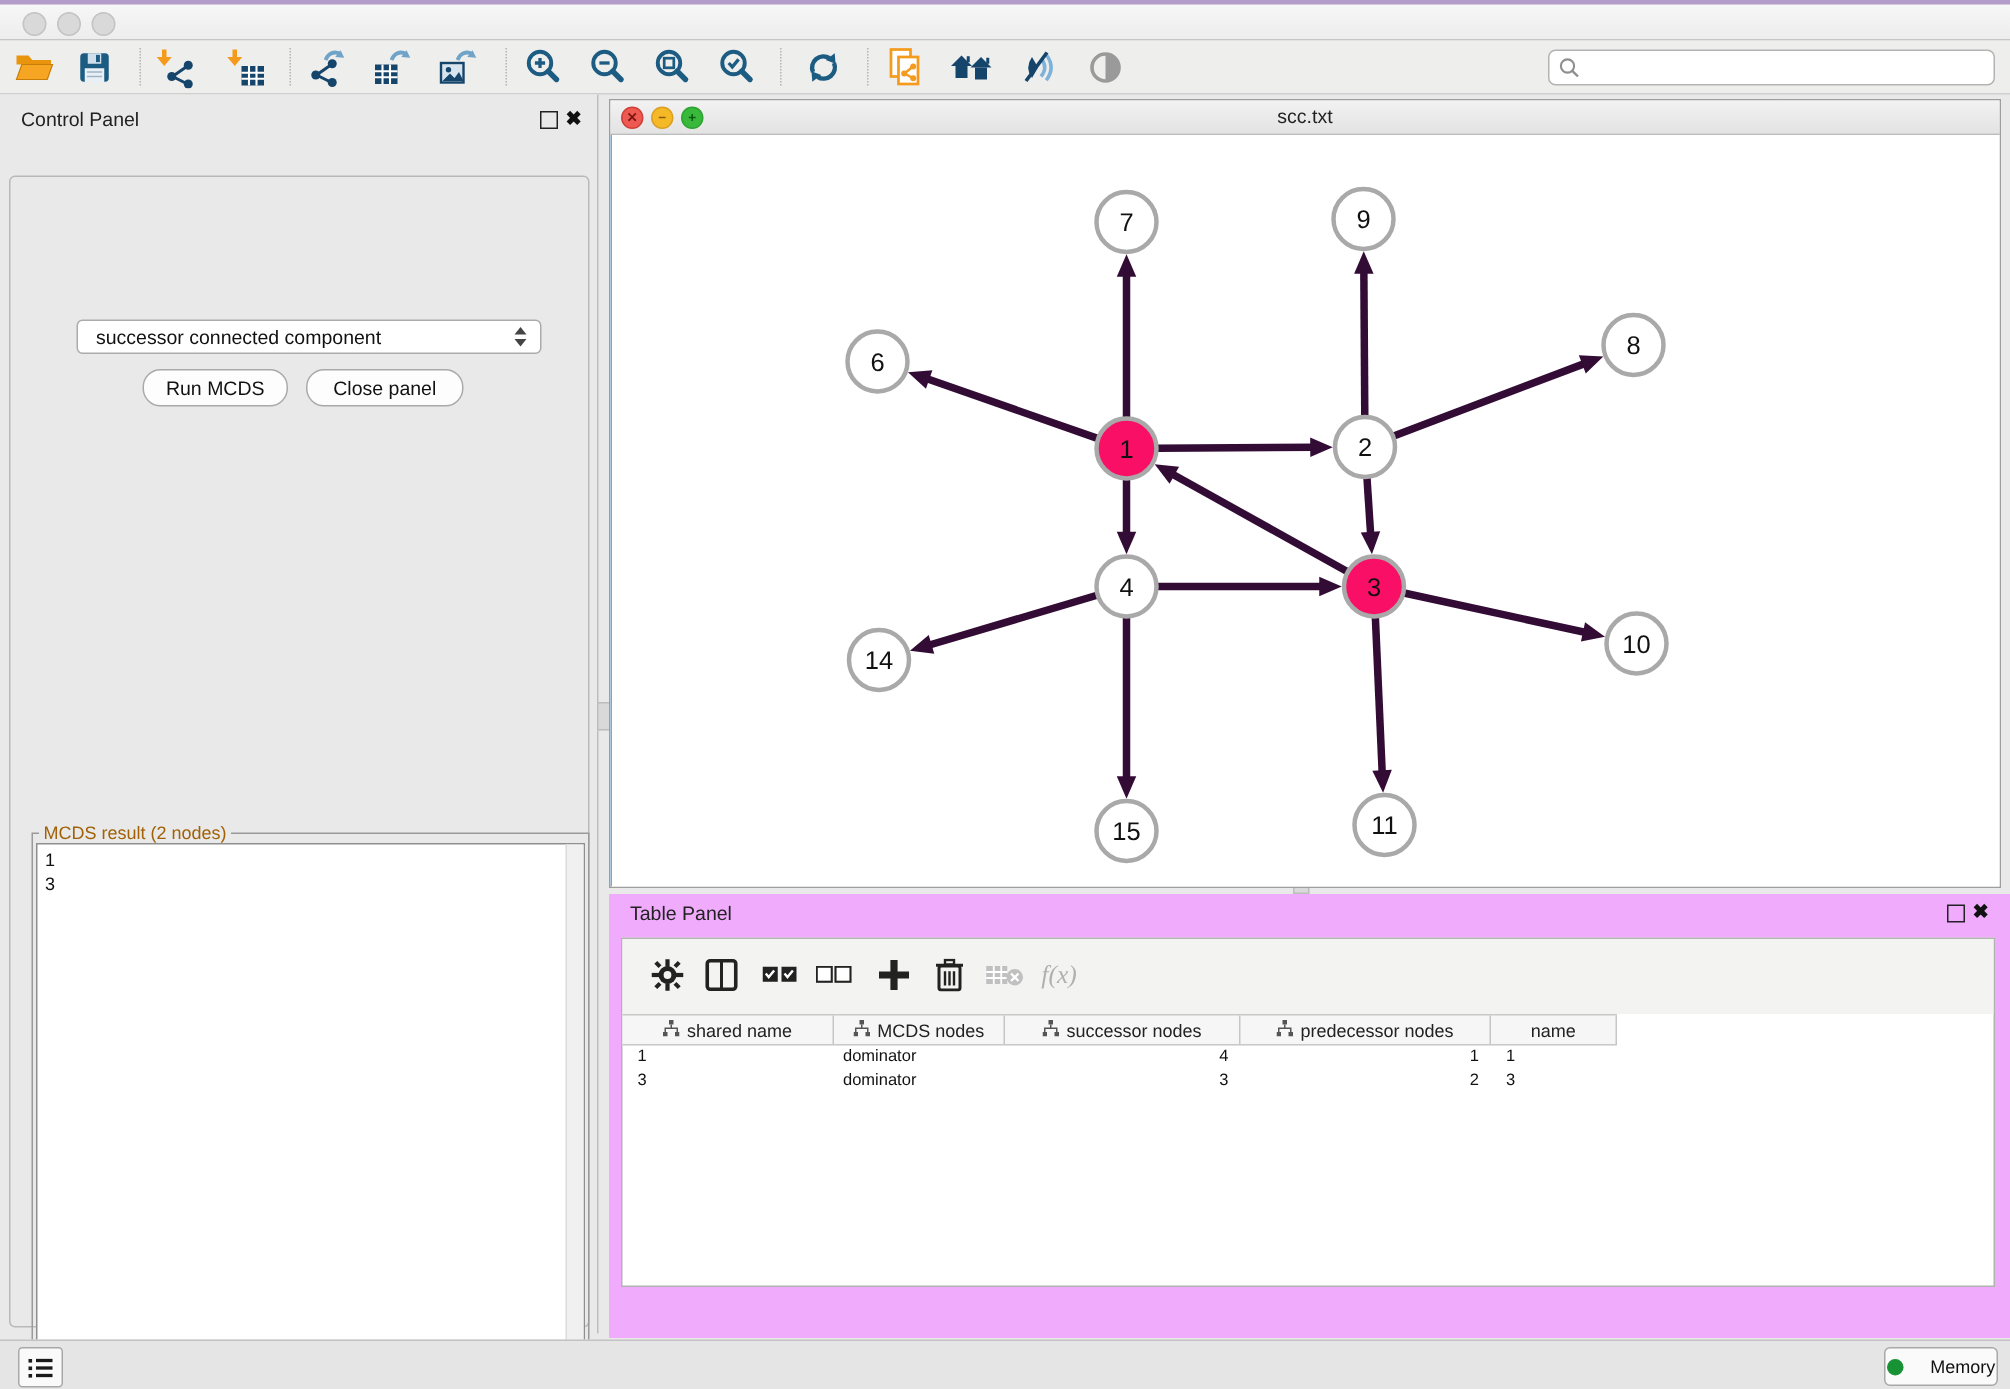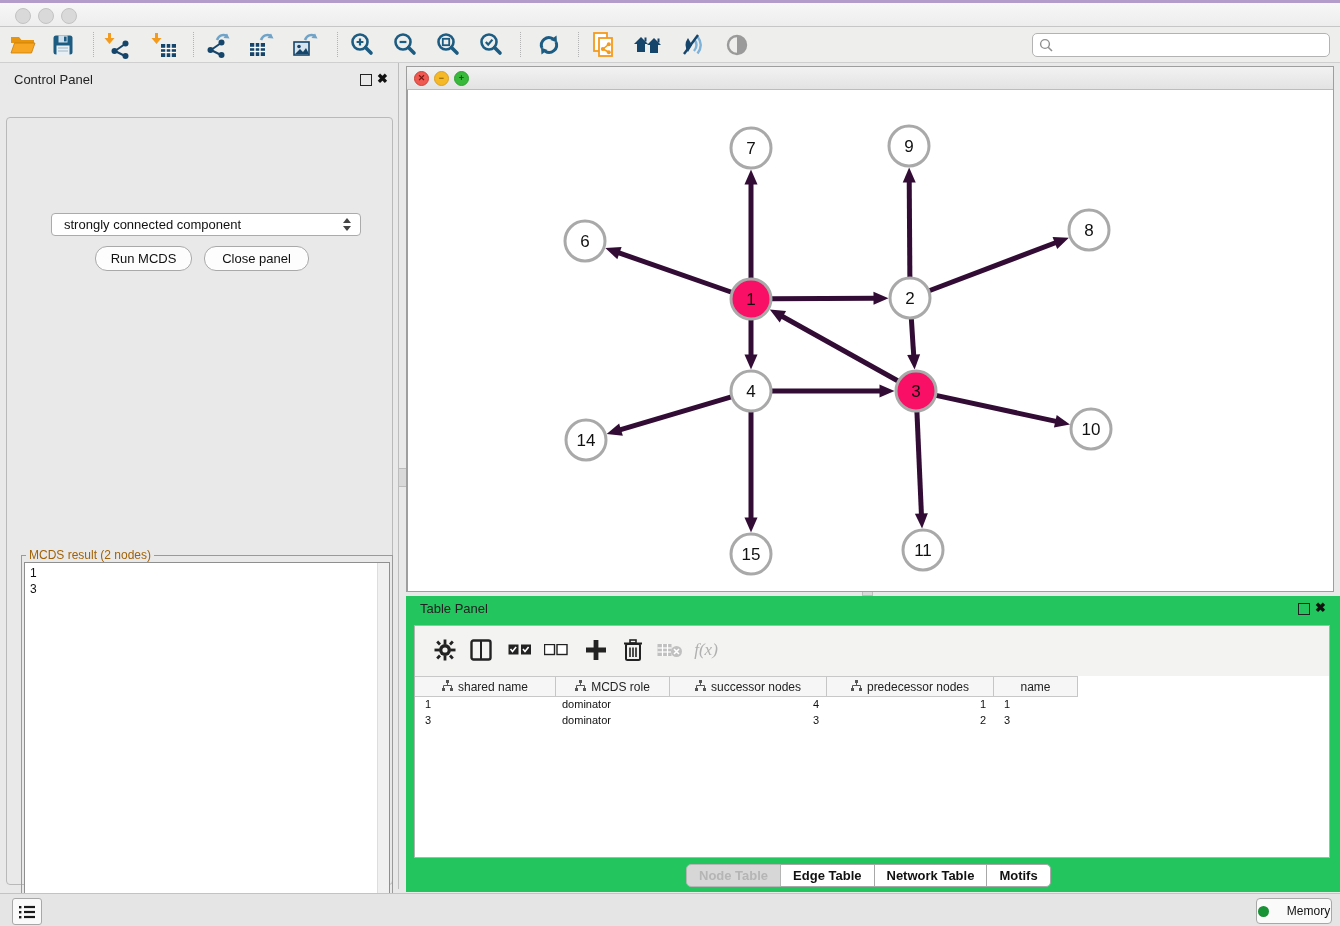--- a/index.html
+++ b/index.html
@@ -48,21 +48,21 @@
   
   #net-window{left:406px;top:66px;width:928px;height:526px;border:1px solid #9e9e9e;background:#fff;box-sizing:border-box;}
   #net-titlebar{left:0;top:0;width:926px;height:22px;background:linear-gradient(#f2f2f2,#e3e3e3);border-bottom:1px solid #bcbcbc;}
   .tl2{width:13px;height:13px;border-radius:50%;top:4px;font-size:9px;line-height:13px;text-align:center;font-weight:bold;}
   #net-title{left:0;top:3px;width:926px;text-align:center;font-size:13px;color:#222;}
   #net-canvas{left:0;top:23px;width:926px;height:501px;background:#fff;}
   #net-canvas .focusline{left:0;top:0;width:1px;height:501px;background:#7aa7d4;}
   
   .split-handle{background:#d9d9d9;border:1px solid #bdbdbd;}
   
-  #table-panel{left:406px;top:596px;width:934px;height:296px;background:#22c55e;}
+  #table-panel{left:406px;top:596px;width:934px;height:296px;background:#f0abfc;}
   #tp-title{left:14px;top:5px;font-size:13px;color:#222;}
   #table-box{left:8px;top:29px;width:916px;height:233px;background:#fff;border:1px solid #b2b2b2;box-sizing:border-box;}
   #tp-toolbar{left:0;top:0;width:914px;height:50px;background:#f3f3f1;}
   .tpi{top:9px;width:30px;height:30px;display:flex;align-items:center;justify-content:center;}
   #tbl-header{left:0;top:50px;height:19px;display:flex;background:#f6f6f6;border-top:1px solid #c8c8c8;border-bottom:1px solid #c8c8c8;}
   .hcell{display:flex;align-items:center;justify-content:center;gap:5px;font-size:12px;color:#222;
          border-right:1px solid #c6c6c6;box-sizing:border-box;height:100%;}
   .trow{display:flex;height:16px;align-items:center;font-size:11px;color:#111;}
   .tcell{box-sizing:border-box;}
   .tp-tabs{left:280px;top:268px;height:23px;display:flex;}
@@ -241,21 +241,21 @@
     <input type="text" placeholder="" style="">
   </div>
 </div>
 
 <div id="control-panel" class="abs">
   <div id="cp-title" class="abs">Control Panel</div>
   <div class="abs panel-float" style="left:360px;top:11px;"></div>
   <div class="abs panel-x" style="left:377px;top:10px;">✖</div>
   <div id="cp-content" class="abs">
     <div id="opt-select" class="abs">
-      <span>strongly connected component</span>
+      <span>successor connected component</span>
       <span class="updown">
           <span class="t up" style="display:block"></span>
           <span class="t dn" style="display:block"></span>
         </span>
     </div>
     <div class="abs cp-btn" style="left:88px;width:95px;">Run MCDS</div>
     <div class="abs cp-btn" style="left:197px;width:103px;">Close panel</div>
     <fieldset id="mcds-fieldset" class="abs">
       <legend>MCDS result (2 nodes)</legend>
       <div id="mcds-result-box">
@@ -268,20 +268,21 @@
 </div>
 
 <div class="abs split-handle" style="left:398px;top:468px;width:7px;height:17px;"></div>
 <div class="abs split-handle" style="left:862px;top:589px;width:9px;height:5px;"></div>
 
 <div id="net-window" class="abs">
   <div id="net-titlebar" class="abs">
     <div class="abs tl2" style="left:7px;background:#ee5a52;border:1px solid #ce4138;color:#7c1710;">✕</div>
     <div class="abs tl2" style="left:27px;background:#f5b928;border:1px solid #dba022;color:#8a5d05;">−</div>
     <div class="abs tl2" style="left:47px;background:#38b93c;border:1px solid #2da330;color:#0d5c10;">+</div>
+    <div id="net-title" class="abs">scc.txt</div>
   </div>
   <div id="net-canvas" class="abs">
     <div class="abs focusline"></div>
     <svg id="graph" width="926" height="501">
         <g>
           <line x1="344" y1="188.5" x2="344" y2="92.5" stroke="#330c36" stroke-width="5"></line>
           <polygon points="344,79.5 350.5,94.5 337.5,94.5" fill="#330c36"></polygon>
         </g>
         <g>
           <line x1="324.64727138653194" y1="202.23820325553524" x2="210.56922620315362" y2="162.37960915531872" stroke="#330c36" stroke-width="5"></line>
@@ -464,21 +465,21 @@
             </svg></span>
           <span>shared name</span>
         </div>
         <div class="hcell" style="width: 114px;">
           <span><svg width="11" height="11" viewBox="0 0 11 11">
               <rect x="4" y="0" width="3" height="3" fill="#555"></rect>
               <rect x="0" y="8" width="3" height="3" fill="#555"></rect>
               <rect x="8" y="8" width="3" height="3" fill="#555"></rect>
               <path d="M5.5 3 v2.5 M1.5 8 v-2.5 h8 v2.5" fill="none" stroke="#555" stroke-width="1"></path>
             </svg></span>
-          <span>MCDS role</span>
+          <span>MCDS nodes</span>
         </div>
         <div class="hcell" style="width: 157px;">
           <span><svg width="11" height="11" viewBox="0 0 11 11">
               <rect x="4" y="0" width="3" height="3" fill="#555"></rect>
               <rect x="0" y="8" width="3" height="3" fill="#555"></rect>
               <rect x="8" y="8" width="3" height="3" fill="#555"></rect>
               <path d="M5.5 3 v2.5 M1.5 8 v-2.5 h8 v2.5" fill="none" stroke="#555" stroke-width="1"></path>
             </svg></span>
           <span>successor nodes</span>
         </div>
@@ -506,26 +507,20 @@
         <div class="trow">
           <div class="tcell" style="width: 141px; text-align: left; padding-left: 10px; box-sizing: border-box;">3</div>
           <div class="tcell" style="width: 114px; text-align: left; padding-left: 6px; box-sizing: border-box;">dominator</div>
           <div class="tcell" style="width: 157px; text-align: right; padding-right: 8px; box-sizing: border-box;">3</div>
           <div class="tcell" style="width: 167px; text-align: right; padding-right: 8px; box-sizing: border-box;">2</div>
           <div class="tcell" style="width: 84px; text-align: left; padding-left: 10px; box-sizing: border-box;">3</div>
         </div>
       </div>
   </div>
 
-  <div class="abs tp-tabs">
-    <div class="tp-tab selected">Node Table</div>
-    <div class="tp-tab">Edge Table</div>
-    <div class="tp-tab">Network Table</div>
-    <div class="tp-tab">Motifs</div>
-  </div>
 </div>
 
 <div id="footer" class="abs">
   <div id="list-btn" class="abs">
     <svg width="18" height="16" viewBox="0 0 18 16">
         <g stroke="#1a1a1a" stroke-width="2.2">
           <line x1="6" y1="3" x2="17" y2="3"></line>
           <line x1="6" y1="8" x2="17" y2="8"></line>
           <line x1="6" y1="13" x2="17" y2="13"></line>
         </g>

